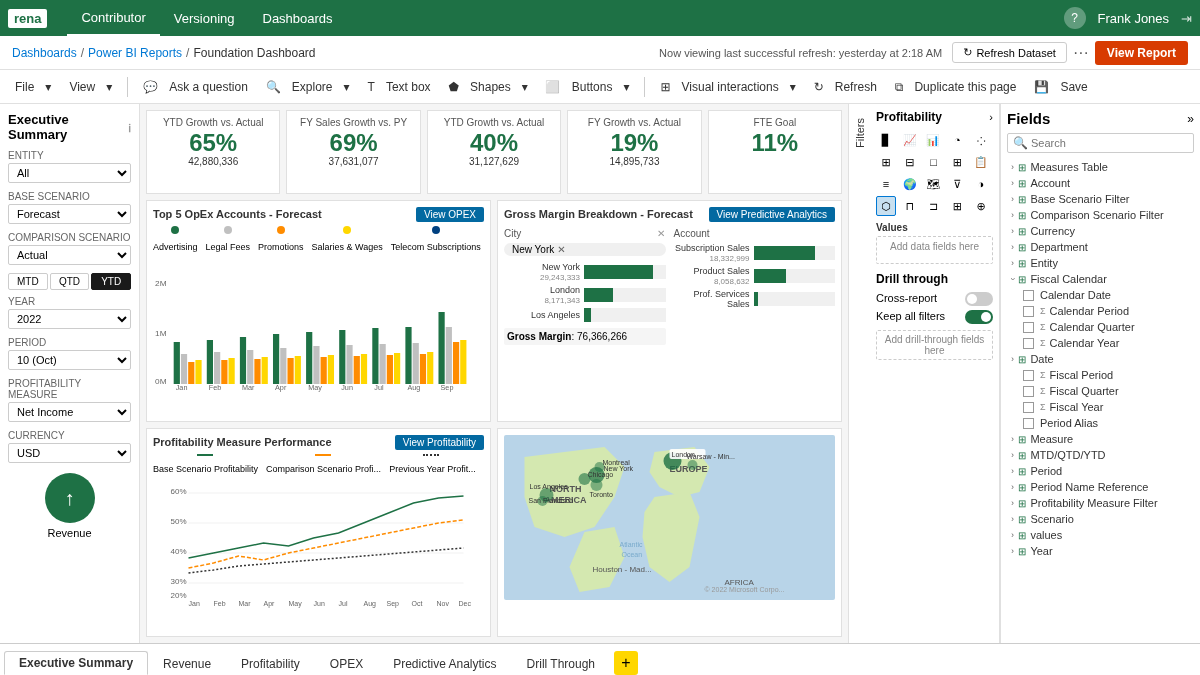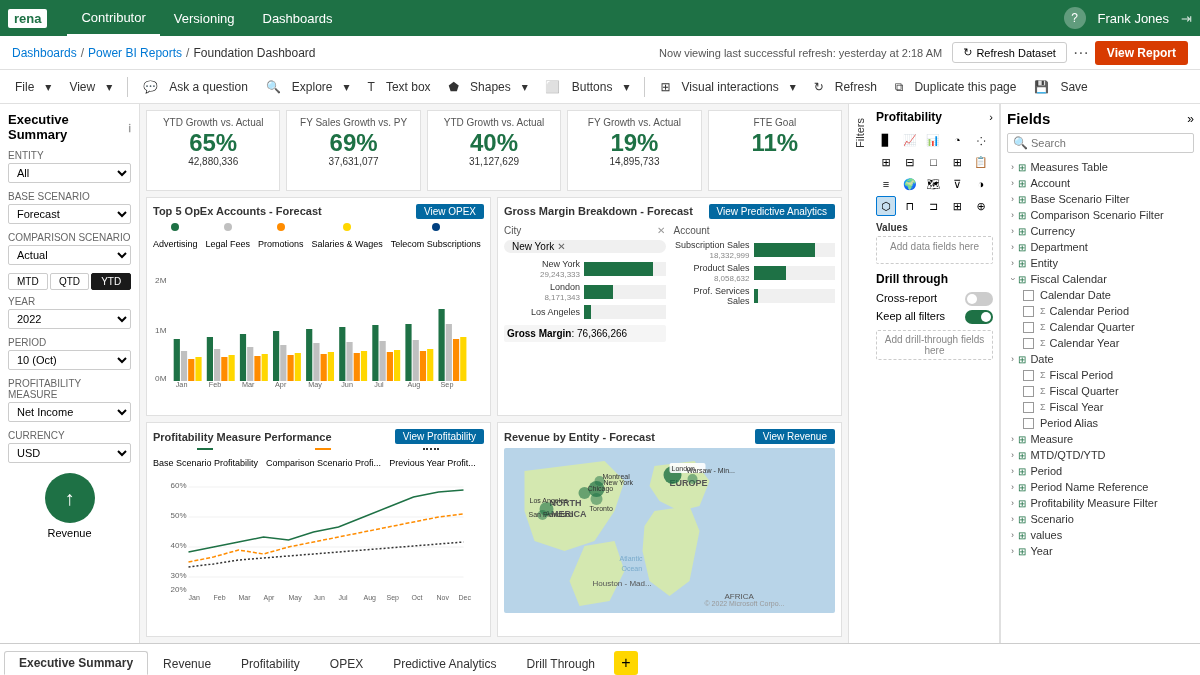--- a/index.html
+++ b/index.html
@@ -496,24 +496,20 @@
         <text x="170" y="128" font-size="7" fill="#666">Jul</text>
         <text x="195" y="128" font-size="7" fill="#666">Aug</text>
         <text x="218" y="128" font-size="7" fill="#666">Sep</text>
         <text x="243" y="128" font-size="7" fill="#666">Oct</text>
         <text x="268" y="128" font-size="7" fill="#666">Nov</text>
         <text x="290" y="128" font-size="7" fill="#666">Dec</text>
       </svg>
     </div>
 
     <div class="chart-card">
-      <div class="chart-header">
-        <span class="chart-title">Revenue by Entity - Forecast</span>
-        <button class="chart-btn">View Revenue</button>
-      </div>
       <div class="map-placeholder">
         <svg width="100%" height="160" viewBox="0 0 290 160">
 
           <rect x="0" y="0" width="290" height="160" fill="#b8d4e8"></rect>
 
           <polygon points="0,20 80,10 100,30 90,60 70,90 40,100 10,90 0,60" fill="#d4e8b0"></polygon>
 
           <polygon points="60,95 90,90 100,120 85,150 55,155 45,130" fill="#d4e8b0"></polygon>
 
           <polygon points="130,15 170,10 185,30 175,55 155,60 135,50 125,35" fill="#d4e8b0"></polygon>

